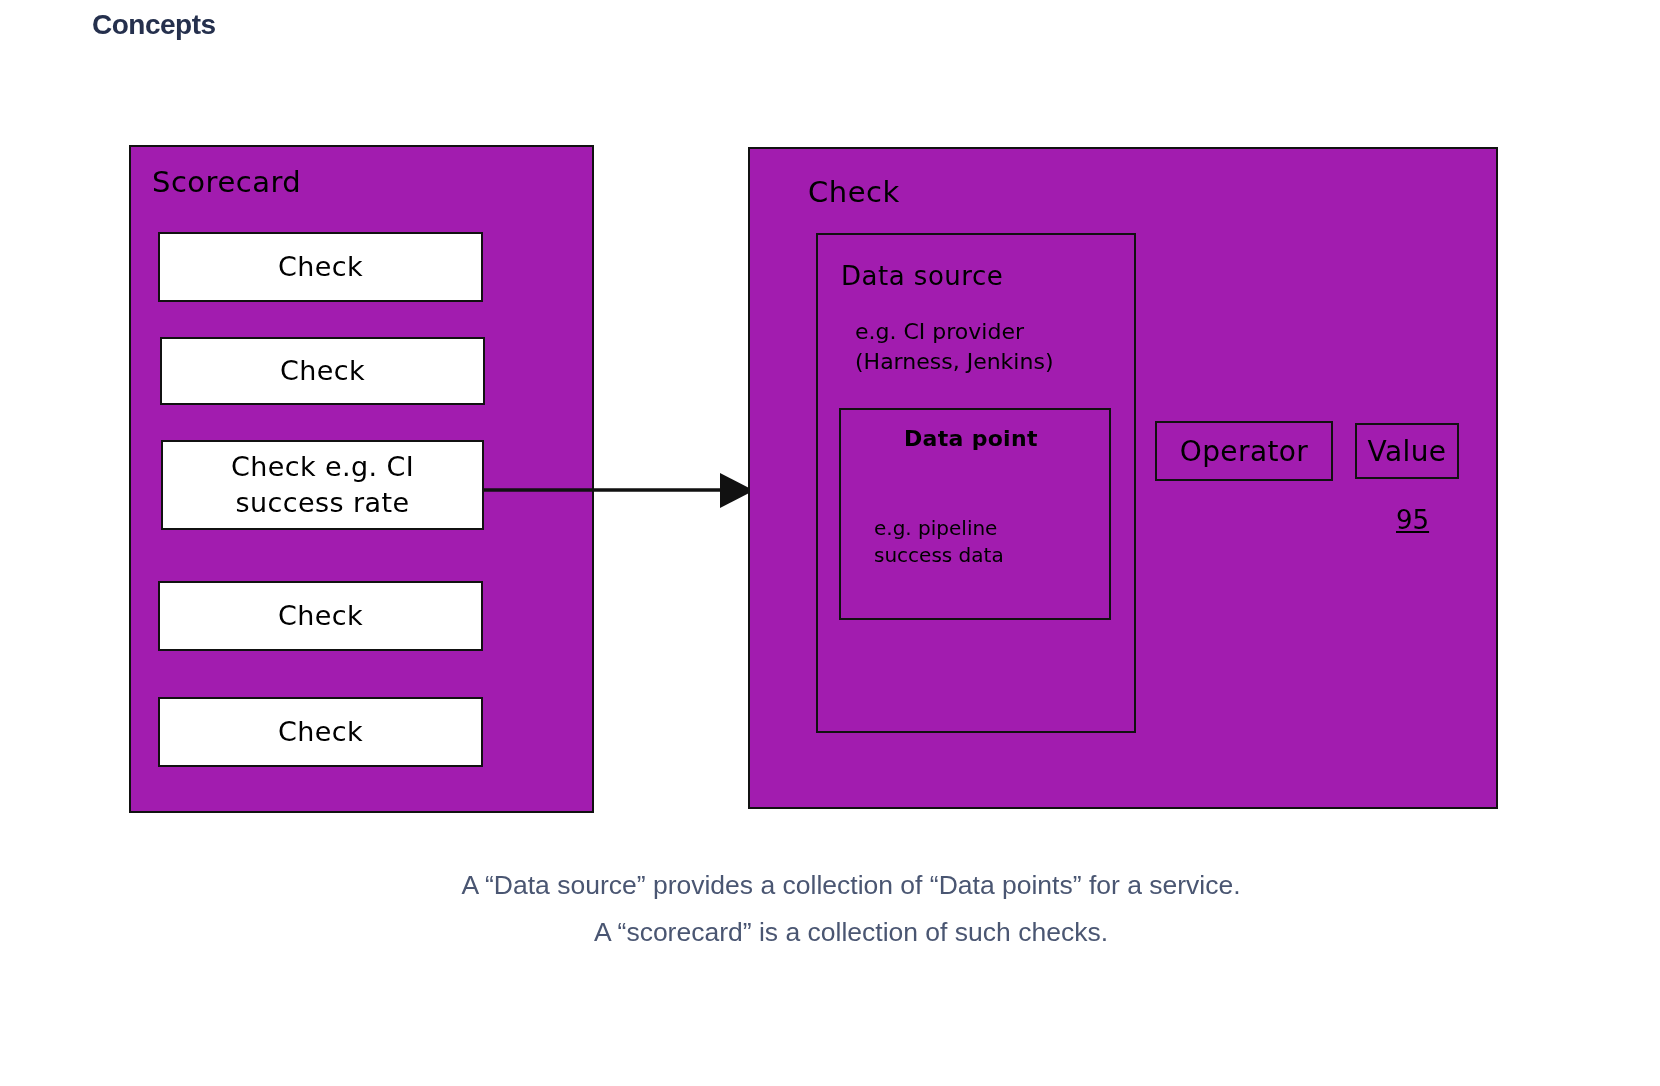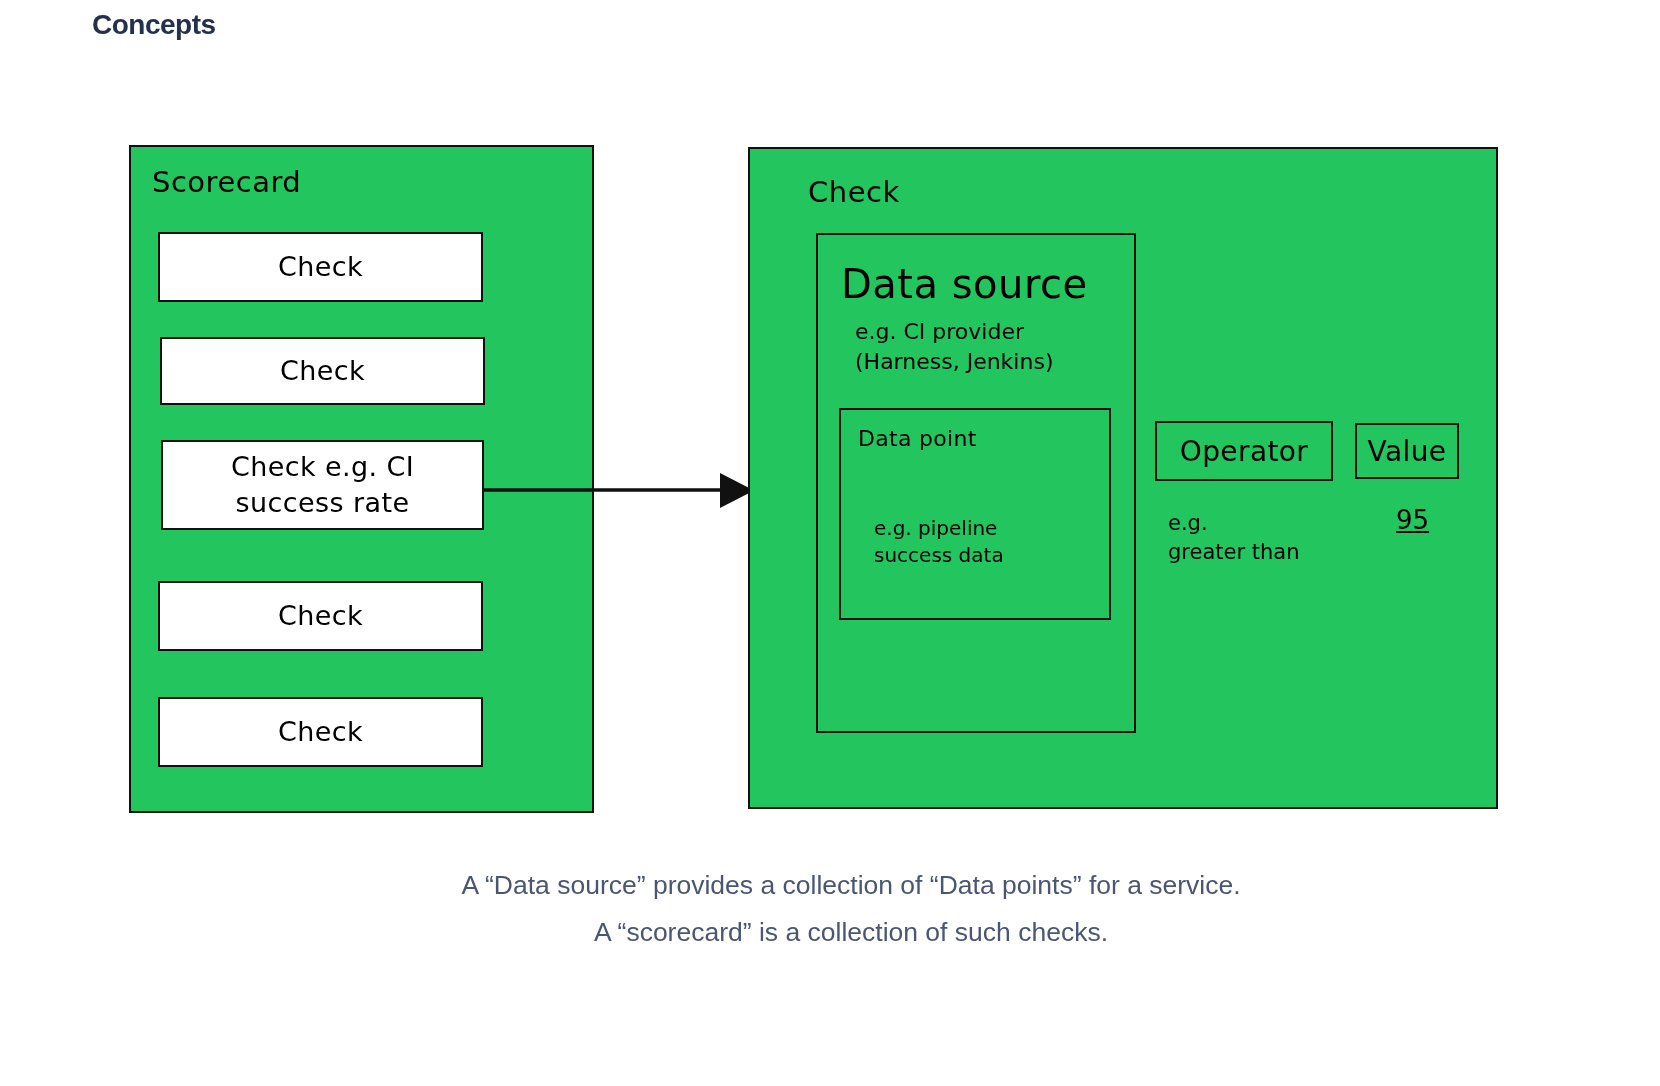--- a/index.html
+++ b/index.html
@@ -39,21 +39,21 @@
 
   .hand {
     font-family: "DejaVu Sans", sans-serif;
     color: #000000;
     font-weight: 500;
   }
 
   .box {
     position: absolute;
     border: 2.5px solid #111111;
-    background: #22c55e;
+    background: #a21caf;
     box-sizing: border-box;
   }
 
   
   #scorecard-box {
     left: 129px;
     top: 145px;
     width: 465px;
     height: 668px;
     border-width: 2px;
@@ -99,21 +99,21 @@
   #data-source-box {
     left: 816px;
     top: 233px;
     width: 320px;
     height: 500px;
   }
   #data-source-title {
     position: absolute;
     left: 841px;
     top: 261px;
-    font-size: 40px;
+    font-size: 26px;
     letter-spacing: 0.5px;
     white-space: nowrap;
   }
   #data-source-eg {
     position: absolute;
     left: 855px;
     top: 317px;
     font-size: 22px;
     line-height: 1.35;
     white-space: pre-line;
@@ -122,25 +122,26 @@
   
   #data-point-box {
     left: 839px;
     top: 408px;
     width: 272px;
     height: 212px;
     border-width: 2.5px;
   }
   #data-point-title {
     position: absolute;
-    left: 858px;
+    left: 904px;
     top: 426px;
     font-size: 22px;
     letter-spacing: 0.3px;
     white-space: nowrap;
+    font-weight: bold;
   }
   #data-point-eg {
     position: absolute;
     left: 874px;
     top: 515px;
     font-size: 20px;
     line-height: 1.35;
     white-space: pre-line;
   }
 
@@ -236,22 +237,20 @@
   <div class="hand" id="data-source-title">Data source</div>
   <div class="hand" id="data-source-eg">e.g. CI provider
 (Harness, Jenkins)</div>
 
   <div class="box" id="data-point-box"></div>
   <div class="hand" id="data-point-title">Data point</div>
   <div class="hand" id="data-point-eg">e.g. pipeline
 success data</div>
 
   <div class="box hand" id="operator-box">Operator</div>
-  <div class="hand" id="operator-eg">e.g.
-greater than</div>
 
   <div class="box hand" id="value-box">Value</div>
   <div class="hand" id="value-number">95</div>
 
 </div>
 
 <div id="caption">
   <span class="caption-line">A “Data source” provides a collection of “Data points” for a service.</span>
   <span class="caption-line">A “scorecard” is a collection of such checks.</span>
 </div>

